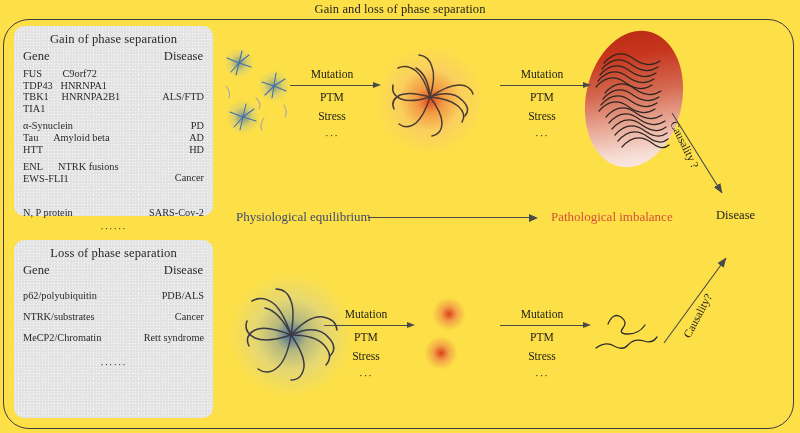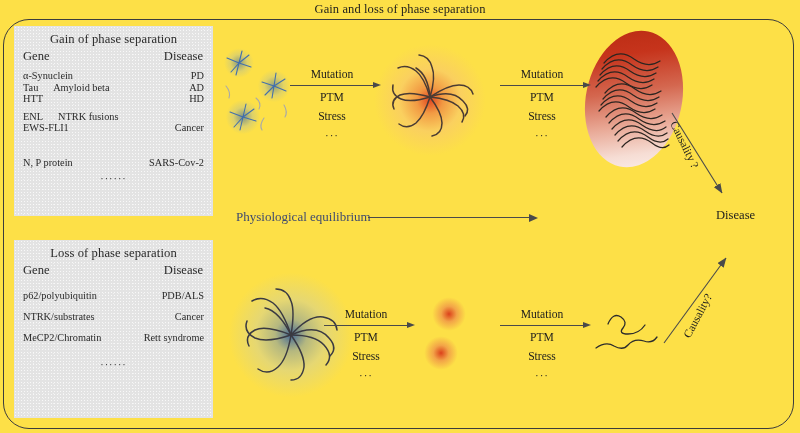--- a/index.html
+++ b/index.html
@@ -36,21 +36,21 @@
     border: 1.1px solid #3c3c3c;
     border-radius: 26px;
     box-sizing: border-box;
     pointer-events: none;
   }
 
   
   .panel {
     position: absolute;
     box-sizing: border-box;
-    border-radius: 0;
+    border-radius: 10px;
     background-color: #e3e3e3;
     background-image:
       radial-gradient(rgba(255,255,255,.75) .6px, transparent .7px),
       radial-gradient(rgba(140,140,140,.42) .5px, transparent .6px),
       radial-gradient(rgba(255,255,255,.5) .5px, transparent .6px);
     background-size: 3px 3px, 4px 4px, 5px 5px;
     background-position: 0 0, 1px 2px, 2px 1px;
     color: #2a2a2a;
   }
   #panel-gain { left: 14px; top: 26px;  width: 199px; height: 190px; }
@@ -190,20 +190,31 @@
   <div class="title">Gain and loss of phase separation</div>
   <div class="frame"></div>
 
   <div class="panel" id="panel-gain">
     <div class="panel-heading">Gain of phase separation</div>
     <div class="col-head">
       <span>Gene</span>
       <span>Disease</span>
     </div>
 
+    <div class="rowgroup spaced" style="margin-top:4px;">
+      <div class="gene-lines">
+        <div class="gene-line">FUS        C9orf72</div>
+        <div class="gene-line">TDP43   HNRNPA1</div>
+        <div class="gene-line">TBK1     HNRNPA2B1</div>
+        <div class="gene-line">TIA1</div>
+      </div>
+      <div class="dis-col" style="top:23px;">
+        <div>ALS/FTD</div>
+      </div>
+    </div>
 
     <div class="rowgroup spaced">
       <div class="gene-lines">
         <div class="gene-line">α-Synuclein</div>
         <div class="gene-line">Tau      Amyloid beta</div>
         <div class="gene-line">HTT</div>
       </div>
       <div class="dis-col" style="top:0;">
         <div>PD</div>
         <div>AD</div>
@@ -380,18 +391,19 @@
   <div class="proc" style="left:494px; top:305px;">
     <span class="l1">Mutation</span>
     <div class="rule"></div>
     <span>PTM</span><br>
     <span>Stress</span>
     <span class="etc">···</span>
   </div>
 
   <div class="eq-left">Physiological equilibrium</div>
   <div class="eq-arrow"></div>
+  <div class="eq-right">Pathological imbalance</div>
 
   <div class="caus-label" id="caus-top-label">Causality ?</div>
   <div class="caus-label" id="caus-bot-label">Causality?</div>
   <div class="disease-label">Disease</div>
 
 </div>
 
 </body></html>

